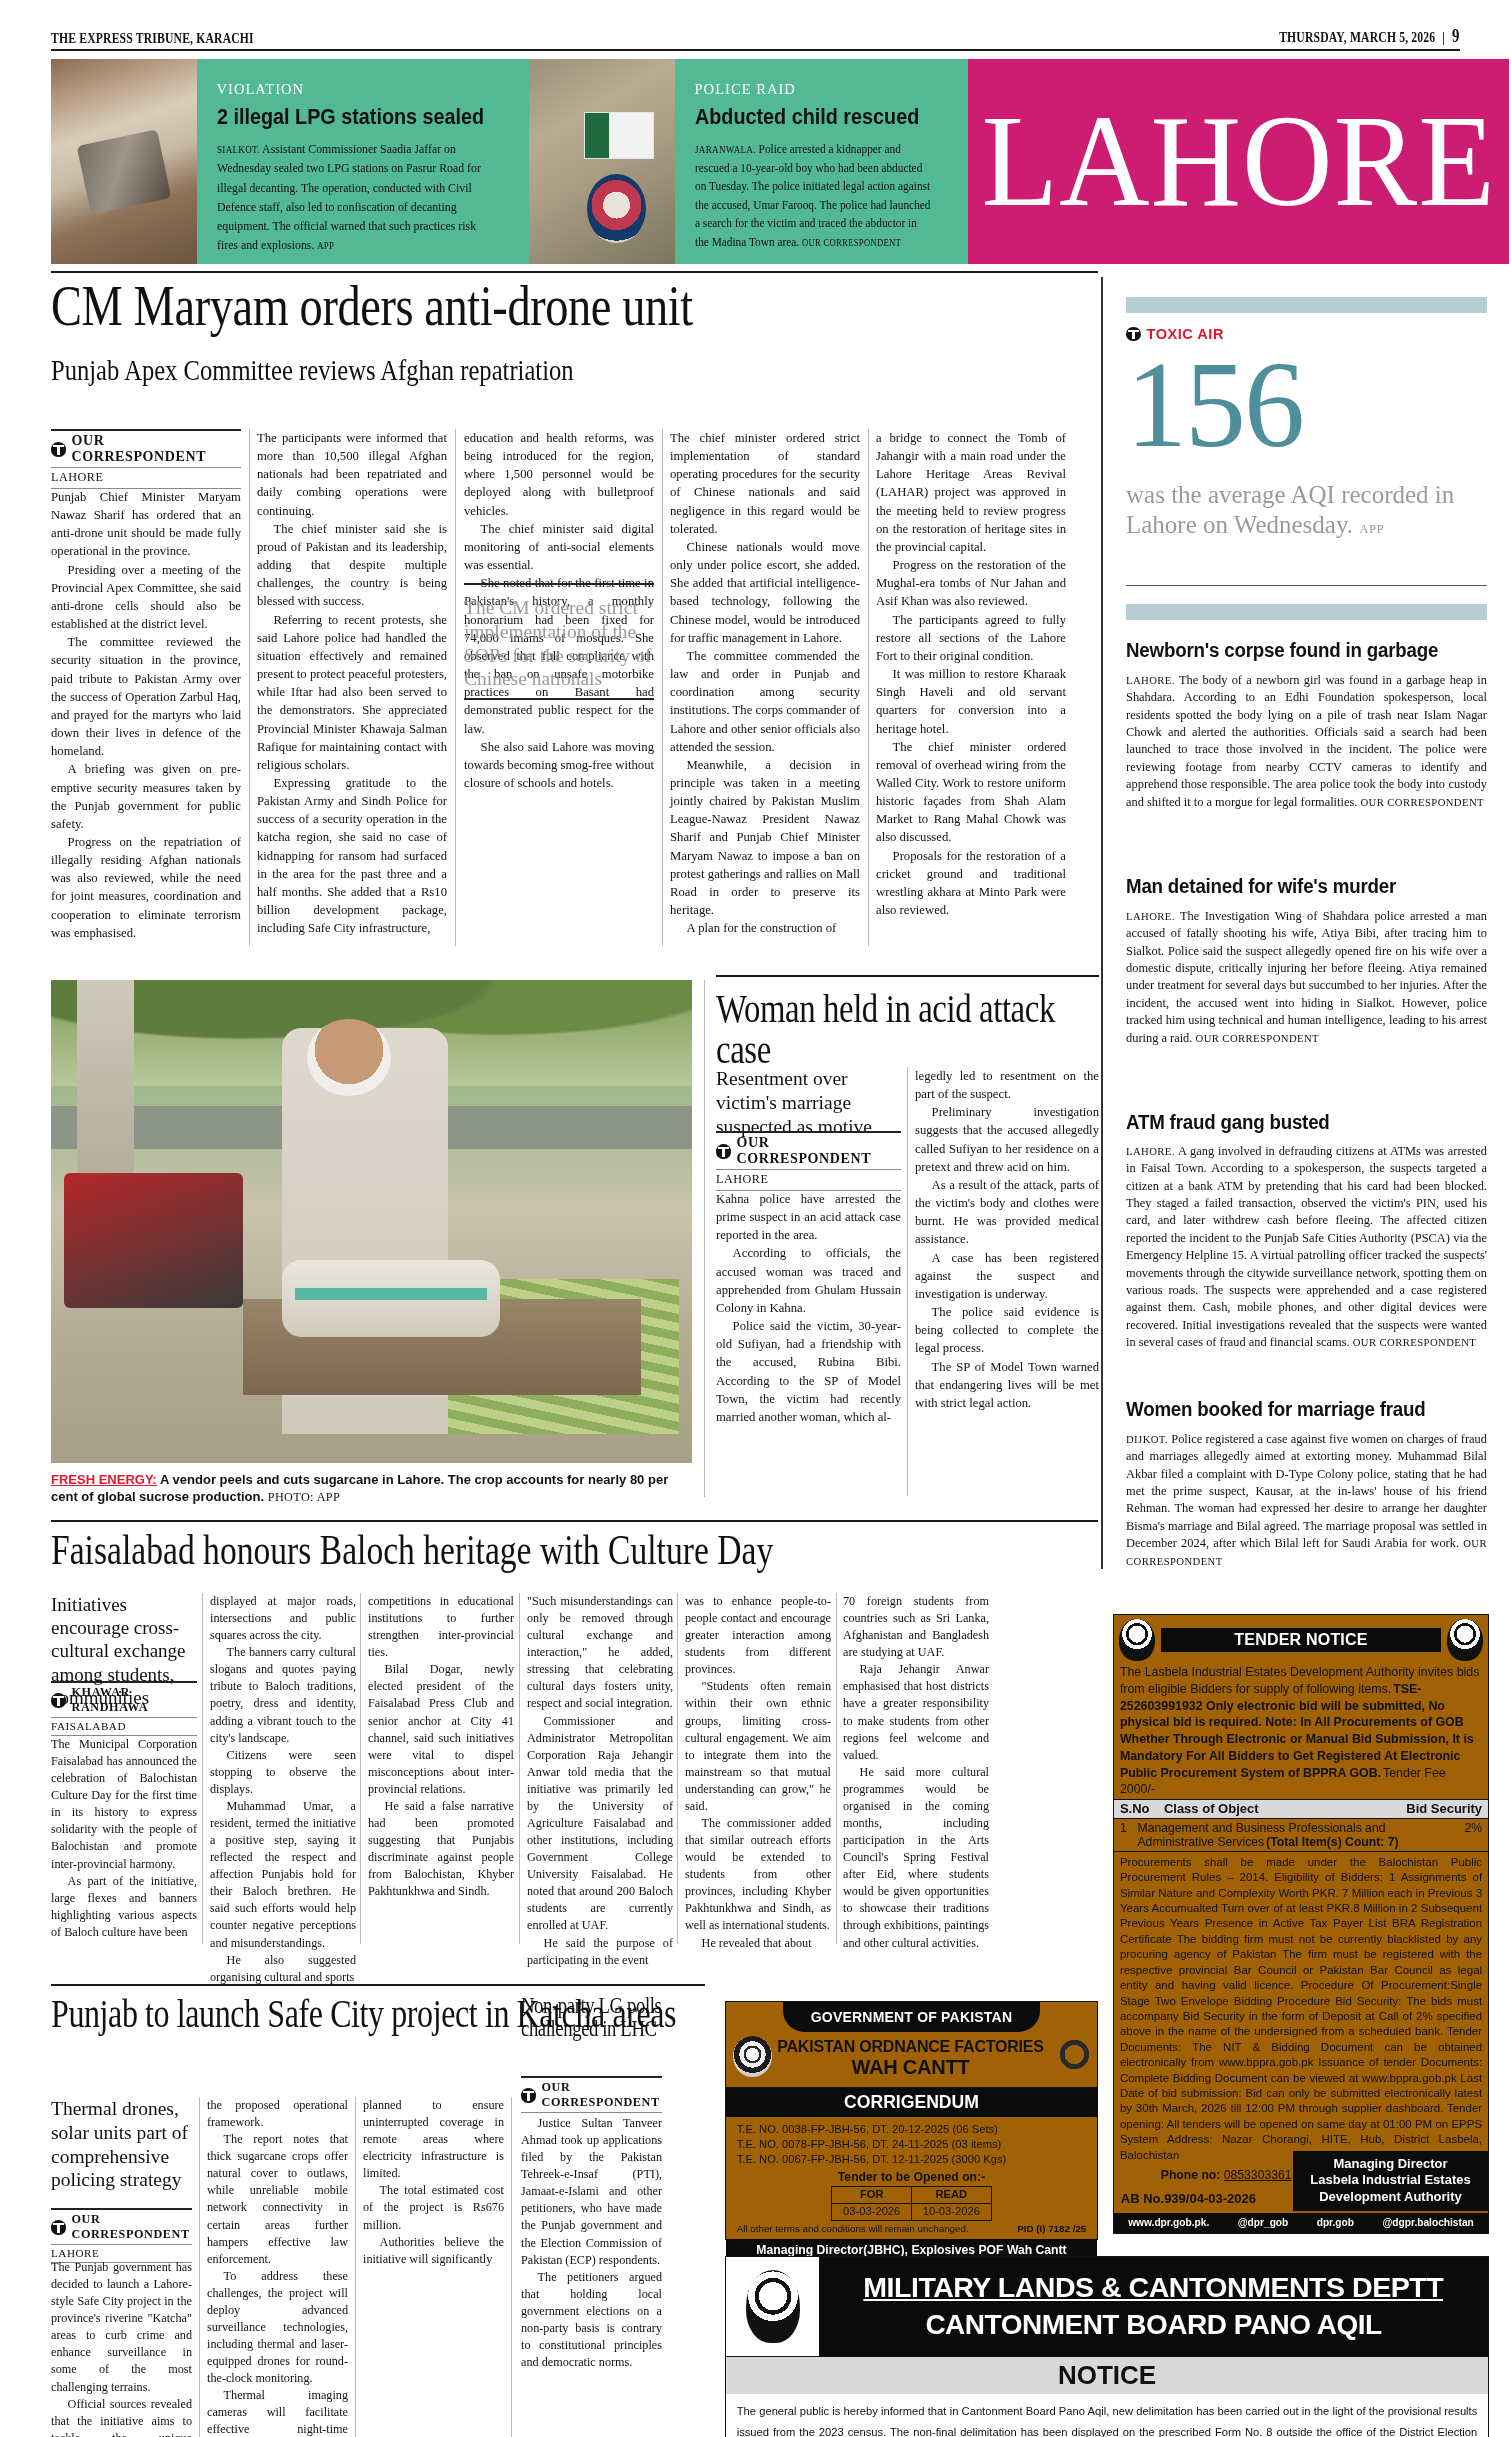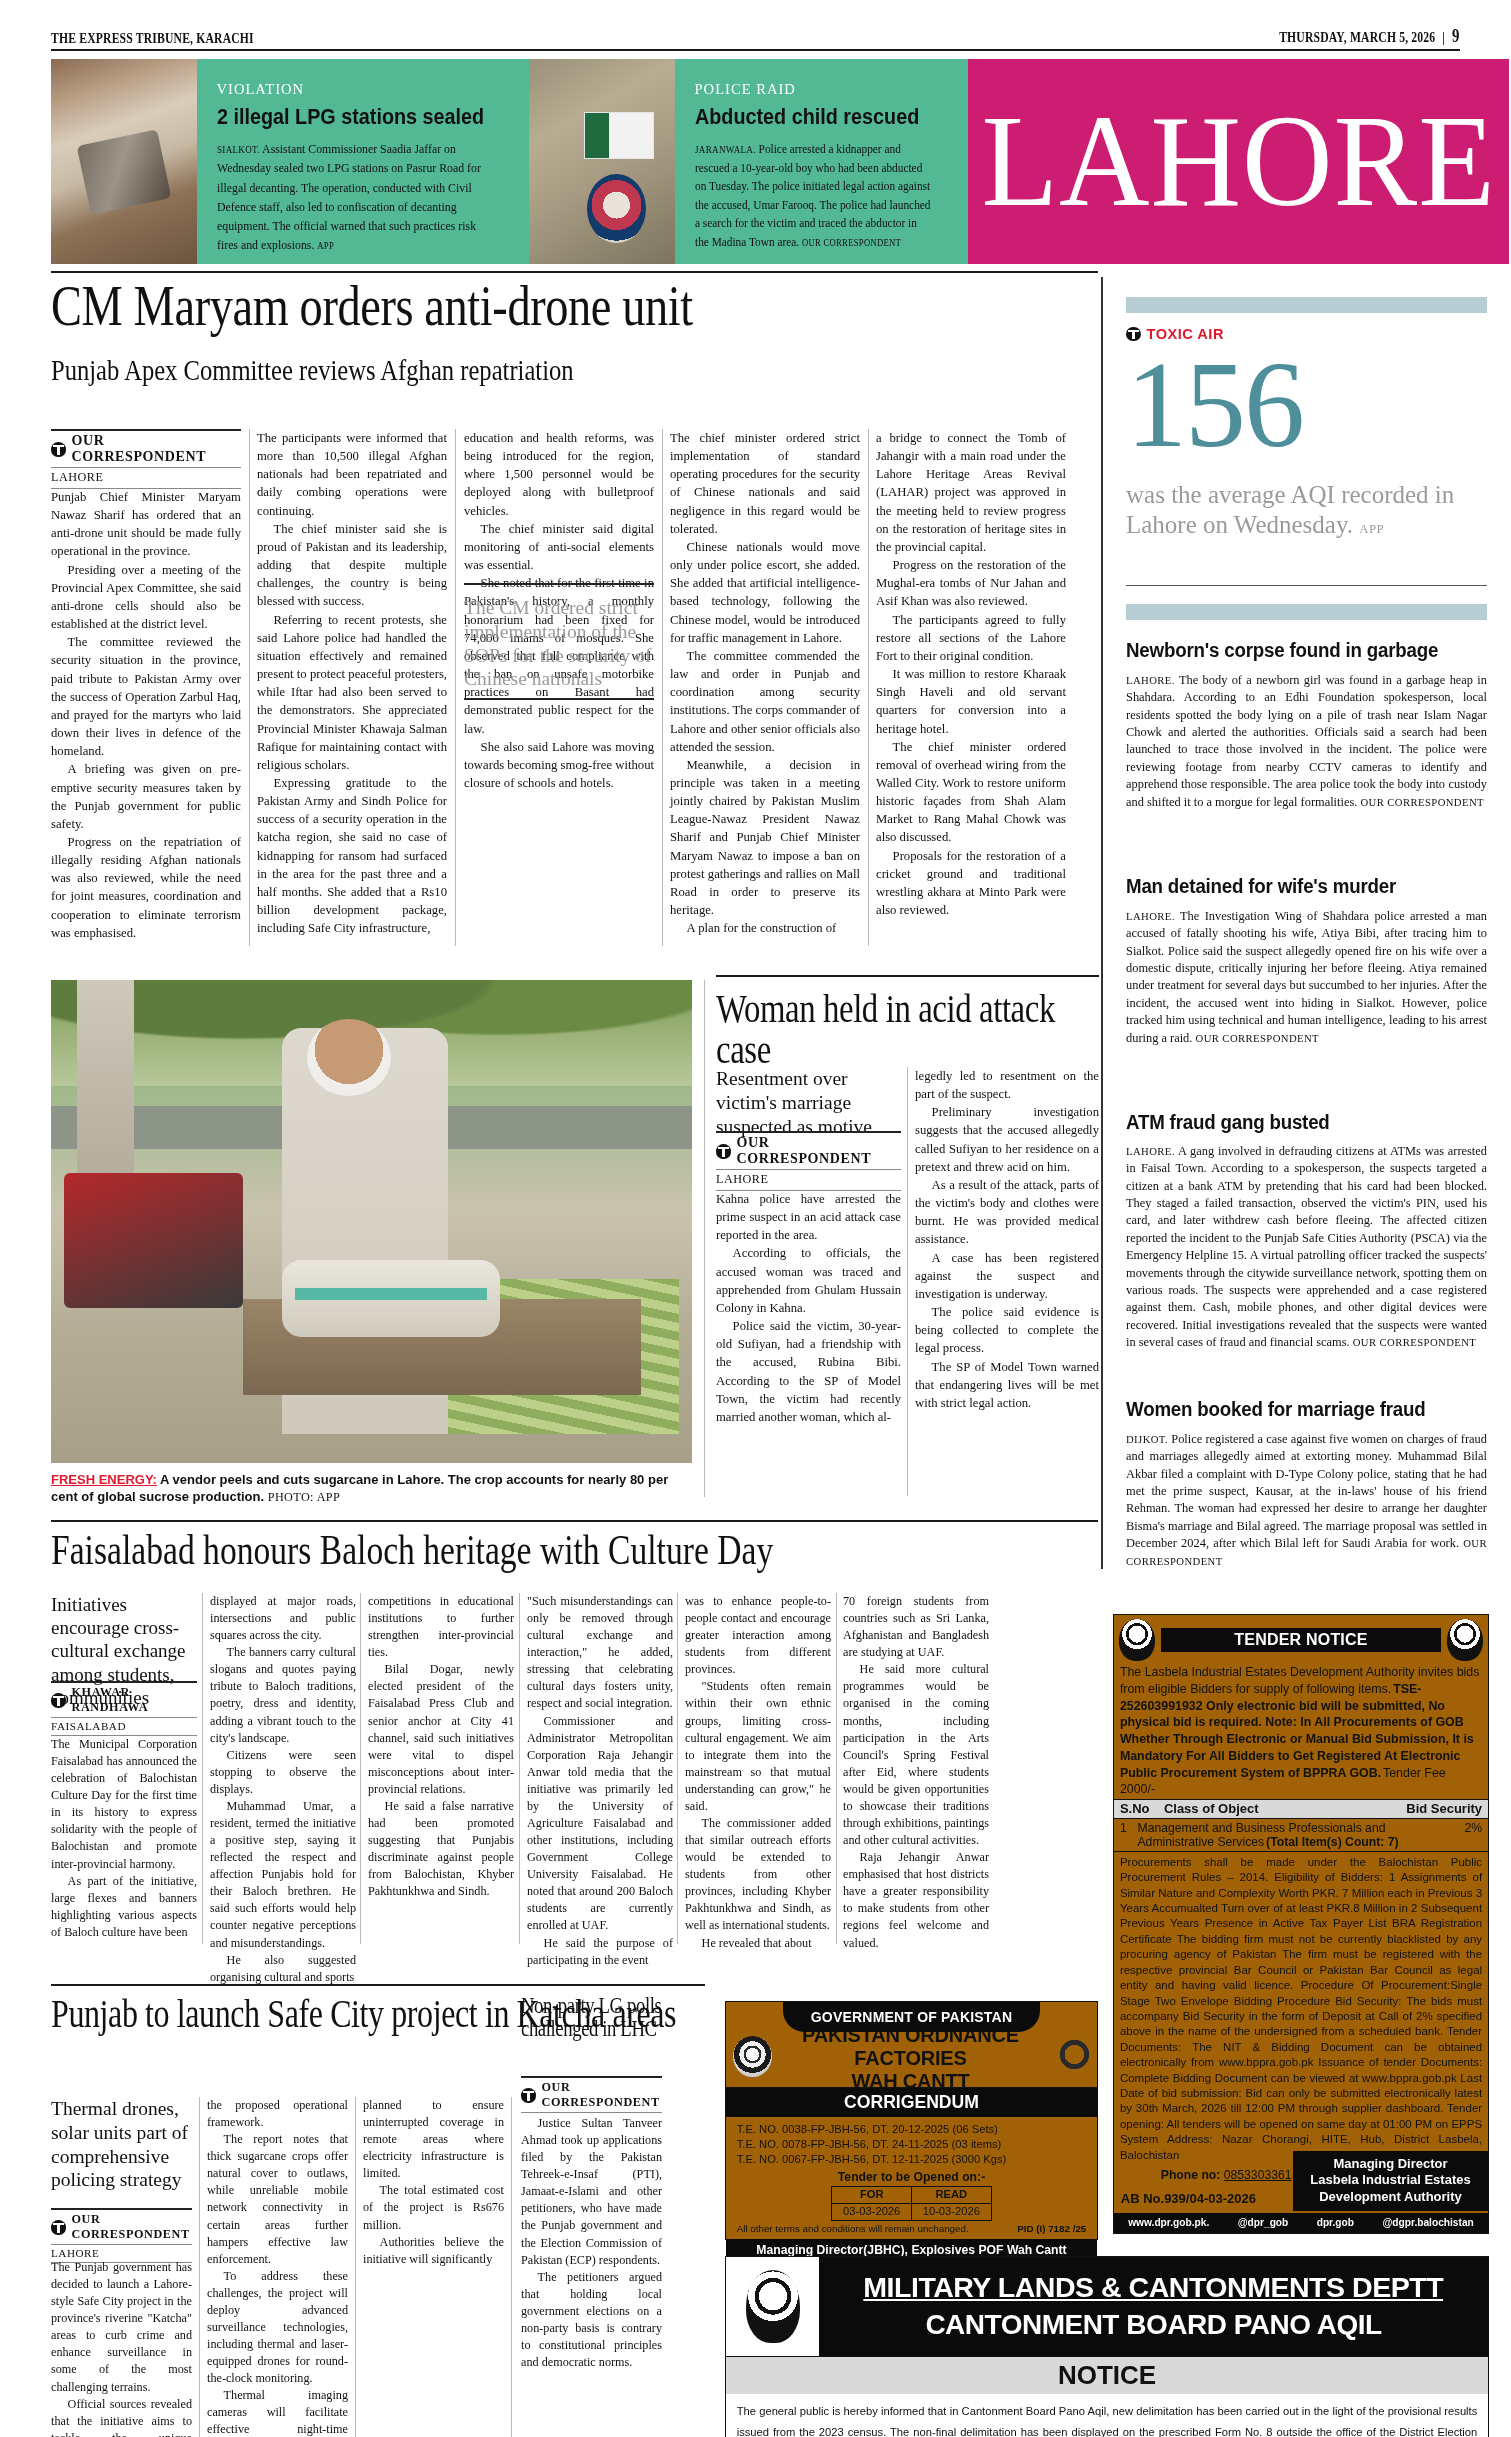--- a/index.html
+++ b/index.html
@@ -475,22 +475,22 @@
       <p>He said the purpose of participating in the event</p>
     </div>
   <div class="col thin" id="cul-c5" style="left:685px; top:1593px; width:146px;">
       <p class="first">was to enhance people-to-people contact and encourage greater interaction among students from different provinces.</p>
       <p>"Students often remain within their own ethnic groups, limiting cross-cultural engagement. We aim to integrate them into the mainstream so that mutual understanding can grow," he said.</p>
       <p>The commissioner added that similar outreach efforts would be extended to students from other provinces, including Khyber Pakhtunkhwa and Sindh, as well as international students.</p>
       <p>He revealed that about</p>
     </div>
   <div class="col thin" id="cul-c6" style="left:843px; top:1593px; width:146px;">
       <p class="first">70 foreign students from countries such as Sri Lanka, Afghanistan and Bangladesh are studying at UAF.</p>
+      <p>Raja Jehangir Anwar emphasised that host districts have a greater responsibility to make students from other regions feel welcome and valued.</p>
       <p>He said more cultural programmes would be organised in the coming months, including participation in the Arts Council's Spring Festival after Eid, where students would be given opportunities to showcase their traditions through exhibitions, paintings and other cultural activities.</p>
-      <p>Raja Jehangir Anwar emphasised that host districts have a greater responsibility to make students from other regions feel welcome and valued.</p>
     </div>
 
   <div class="vr" style="left:202px; top:1593px; height:351px;"></div>
   <div class="vr" style="left:360px; top:1593px; height:351px;"></div>
   <div class="vr" style="left:519px; top:1593px; height:351px;"></div>
   <div class="vr" style="left:677px; top:1593px; height:351px;"></div>
   <div class="vr" style="left:836px; top:1593px; height:351px;"></div>
 
   <div class="hr" style="left:51px; top:1984px; width:653px; height:2px;"></div>
   <div class="hl3" style="left:51px; top:1994px; width:829px; font-size:40px;">Punjab to launch Safe City project in Katcha areas</div>
@@ -544,21 +544,21 @@
     </div>
 
   <div class="adbox" style="left:725px; top:2001px; width:373px; height:239px;">
     <div style="position:relative; height:86px; border-bottom:1.5px solid #111; display:flex; align-items:center;">
       <div style="position:absolute; left:57px; top:0; right:57px; height:30px; background:#0b0b0b;
                   border-radius: 0 0 21.5px 21.5px; display:flex; align-items:center; justify-content:center;">
         <span class="ad-sans bold" style="color:#fff; font-size:14px; letter-spacing:0.2px;">GOVERNMENT OF PAKISTAN</span>
       </div>
       <div class="crest2" style="margin-left:6.8px; margin-top:24.4px;"></div>
       <div style="flex:1; text-align:center; padding-top:27px;">
-        <div class="ad-sans bold" style="font-size:20px; letter-spacing:-0.2px;">PAKISTAN ORDNANCE FACTORIES</div>
+        <div class="ad-sans bold" style="font-size:16px; letter-spacing:-0.2px;">PAKISTAN ORDNANCE FACTORIES</div>
         <div class="ad-sans bold" style="font-size:20px; letter-spacing:-0.2px;">WAH CANTT</div>
       </div>
       <div class="moonstar" style="margin-right:6.8px; margin-top:19.5px;"></div>
     </div>
     <div class="ad-black ctr ad-sans bold" style="font-size:17.6px; padding:3.9px 0;">CORRIGENDUM</div>
     <div style="padding:4.9px 10.7px 0 10.7px;">
       <div class="ad-sans sm">T.E. NO. 0038-FP-JBH-56, DT. 20-12-2025 (06 Sets)</div>
       <div class="ad-sans sm">T.E. NO. 0078-FP-JBH-56, DT. 24-11-2025 (03 items)</div>
       <div class="ad-sans sm">T.E. NO. 0067-FP-JBH-56, DT. 12-11-2025 (3000 Kgs)</div>
       <div class="ad-sans bold ctr" style="font-size:12.2px; margin-top:2.9px;">Tender to be Opened on:-</div>

